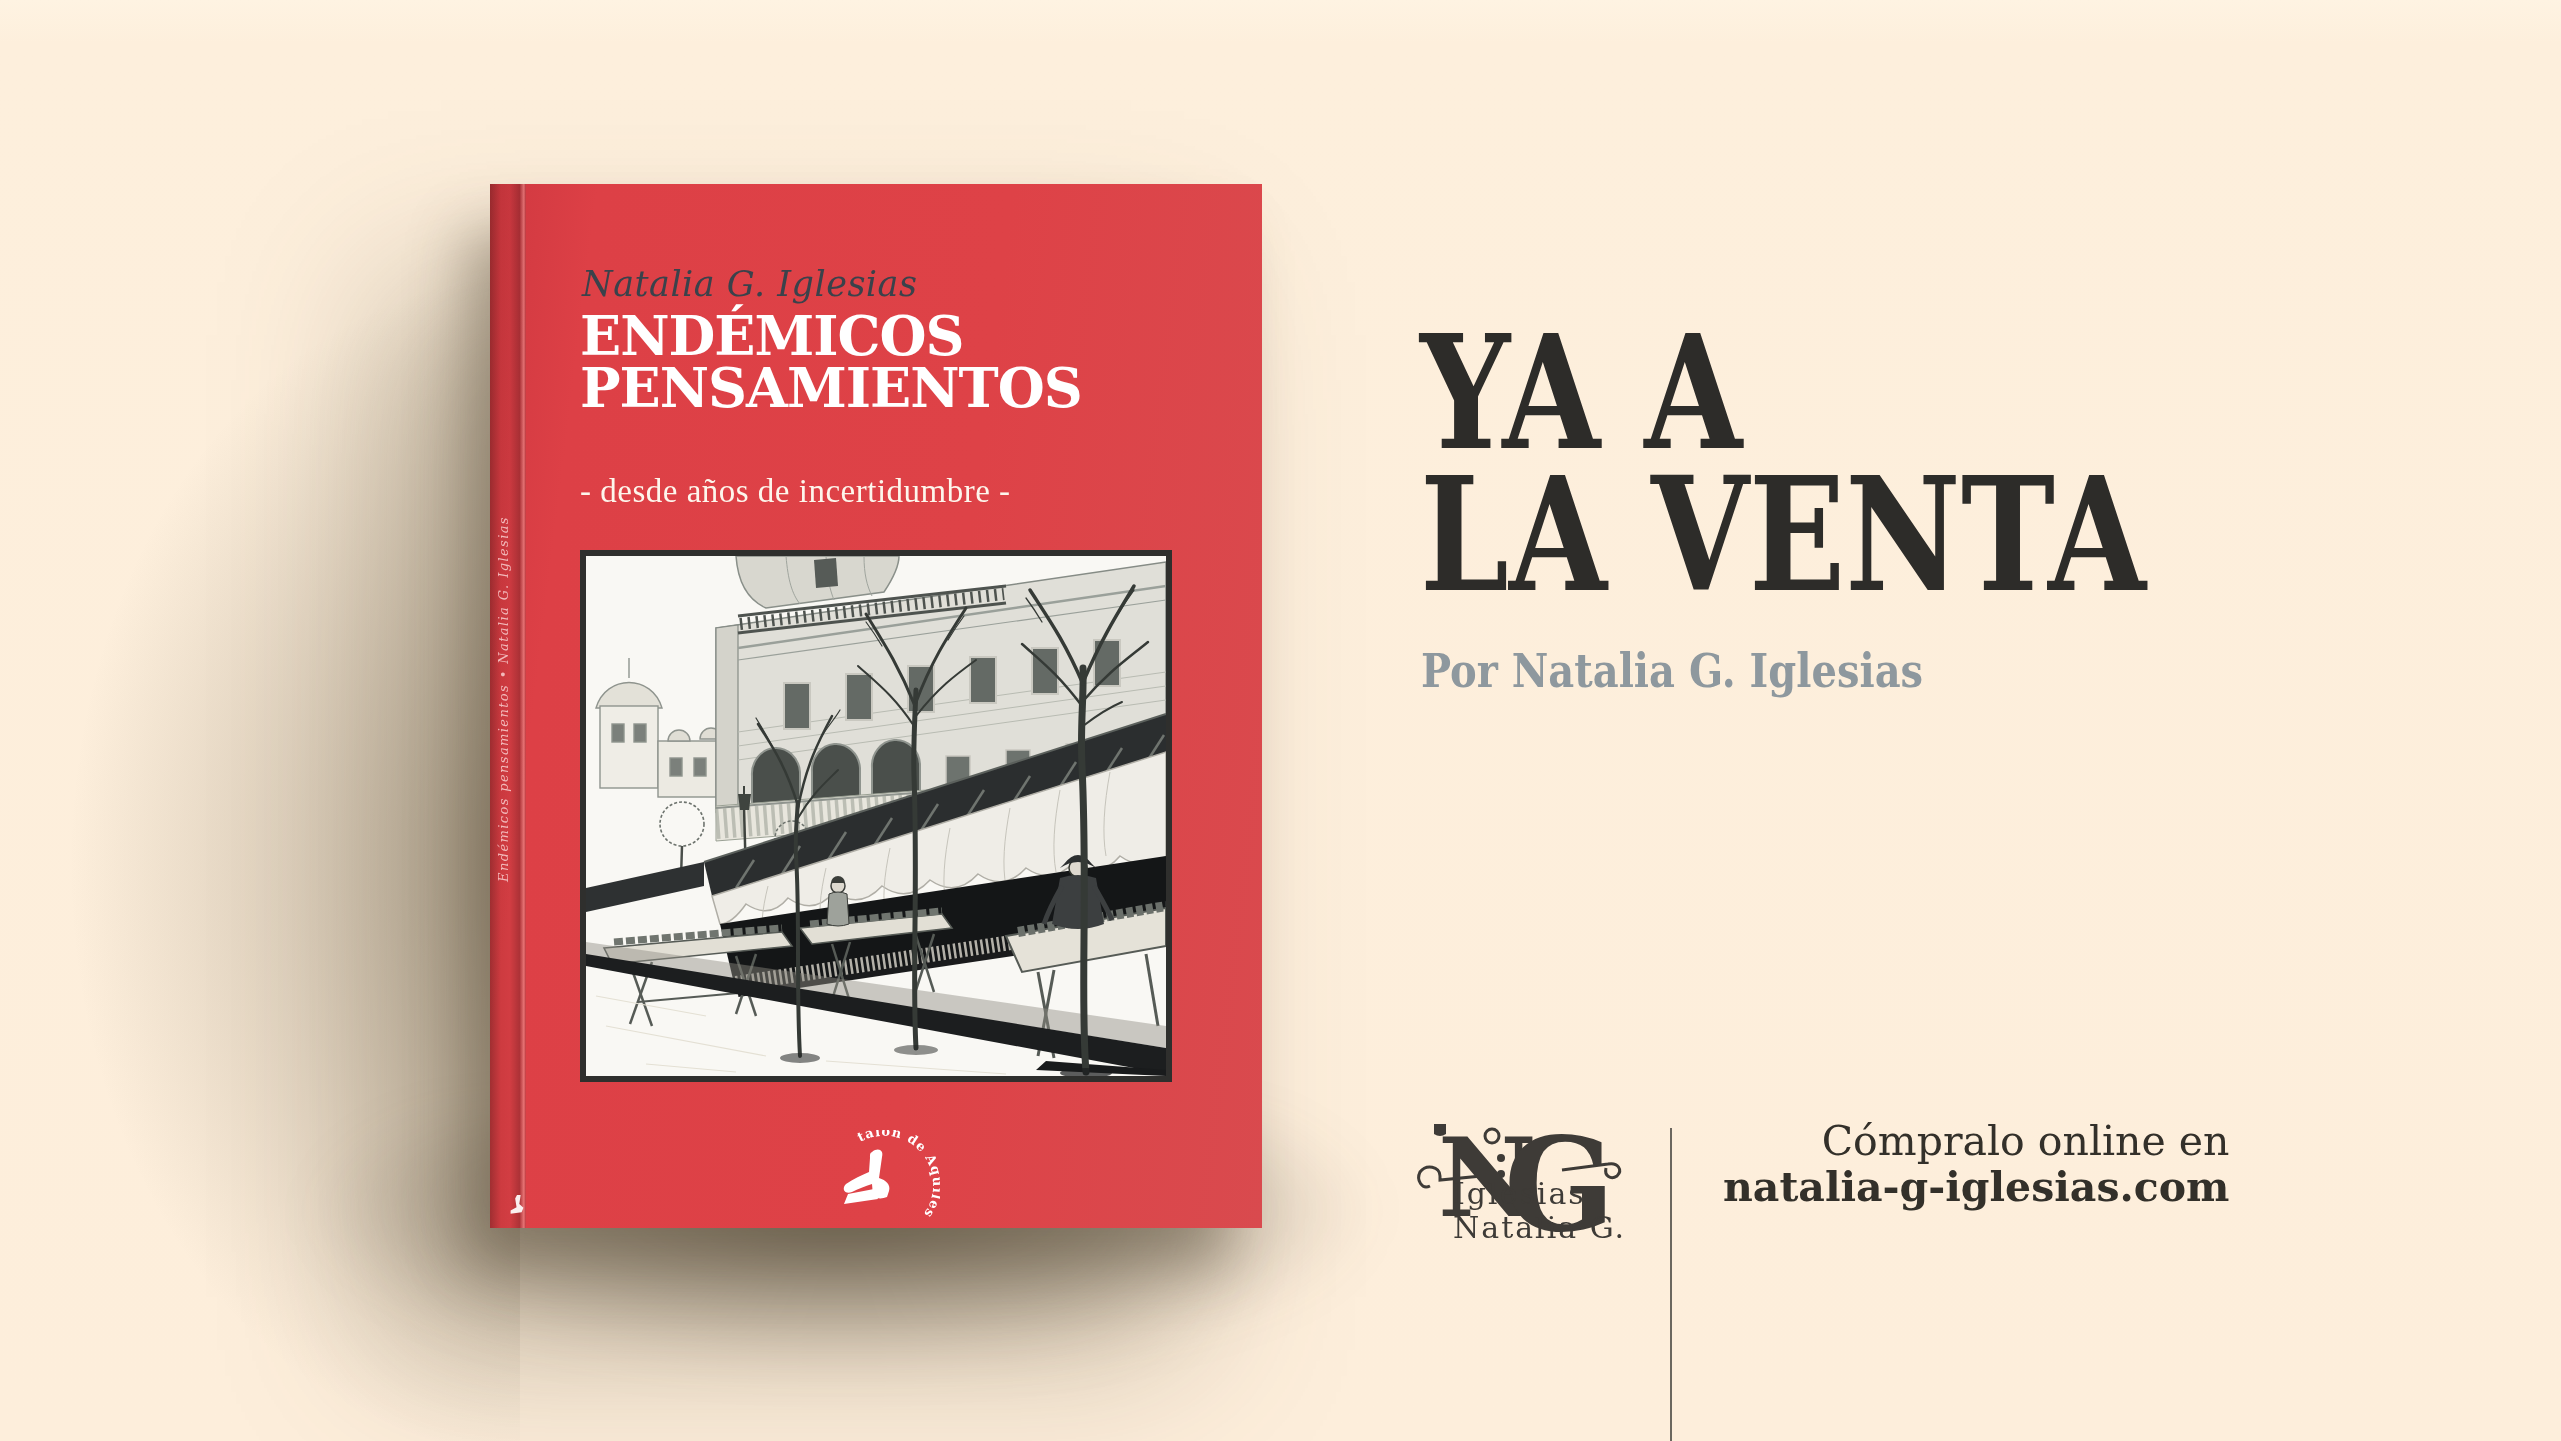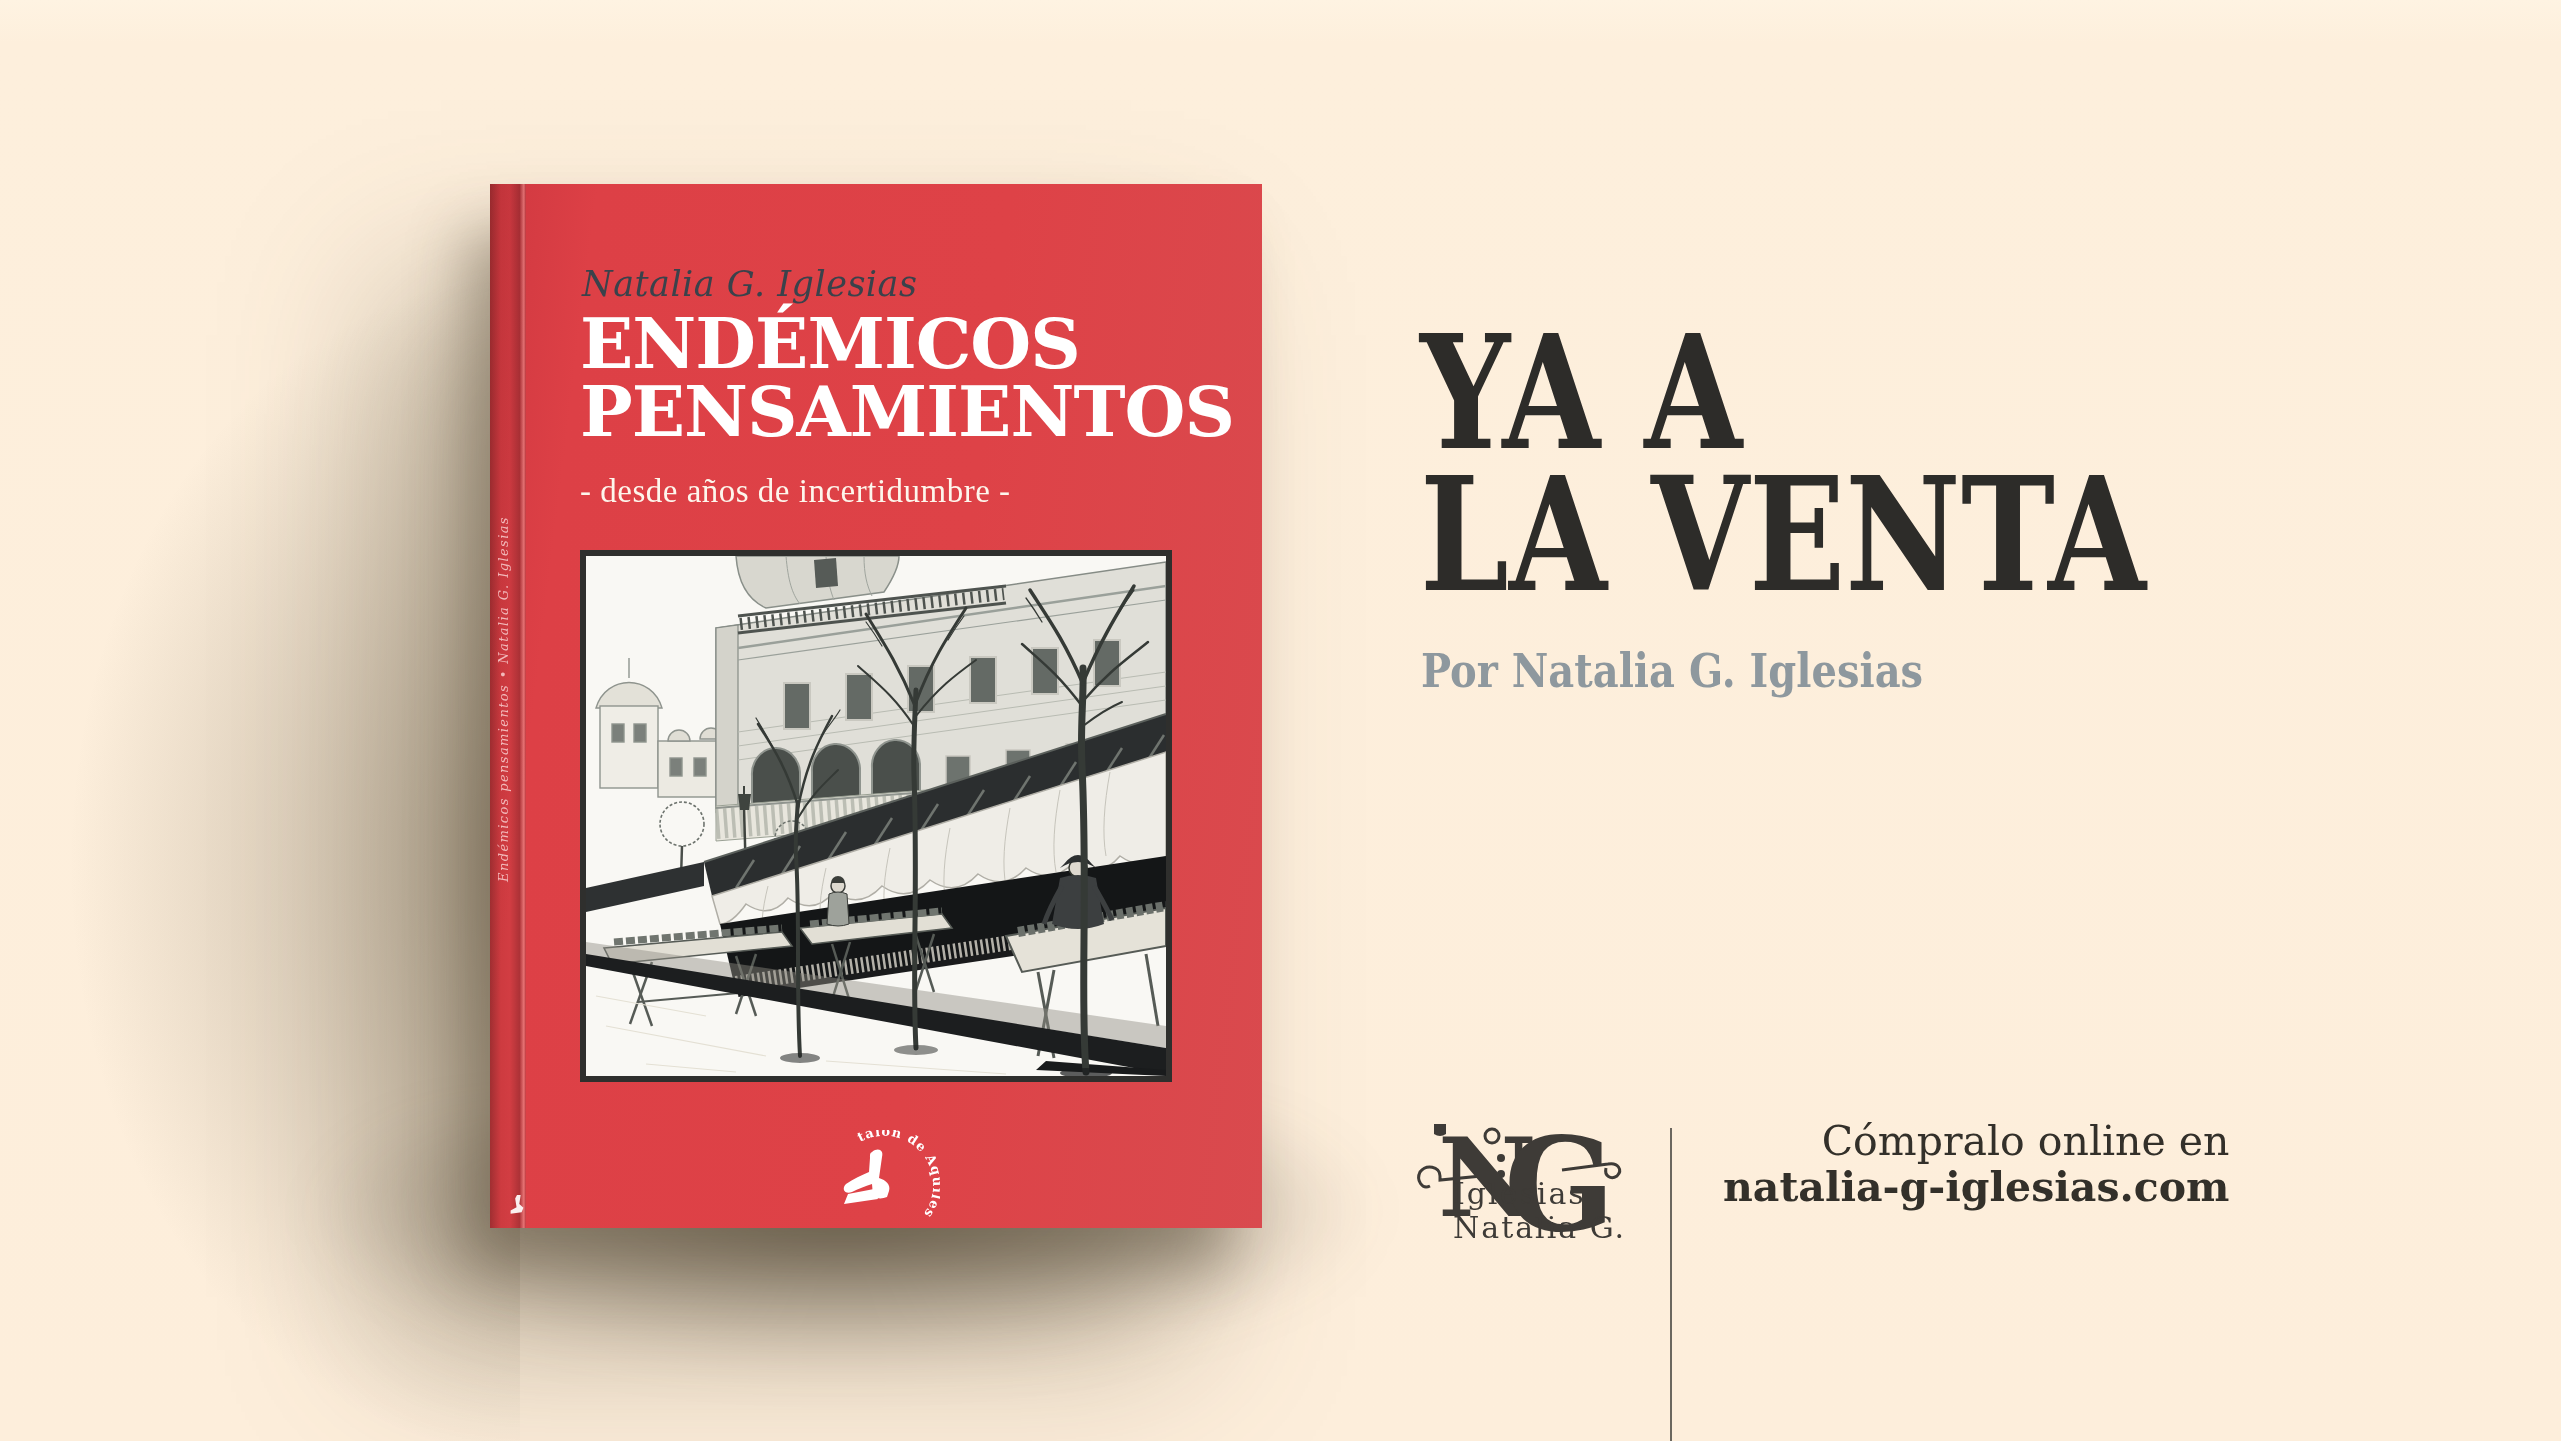--- a/index.html
+++ b/index.html
@@ -18,21 +18,21 @@
     box-shadow:-28px 42px 55px -6px rgba(80,68,50,.42),-90px 110px 150px 12px rgba(96,85,64,.35);}
   .spine-overlay{position:absolute;left:0;top:0;bottom:0;width:36px;pointer-events:none;
     background:linear-gradient(90deg,rgba(60,18,16,.38) 0%,rgba(110,26,26,.14) 30%,rgba(0,0,0,.05) 55%,rgba(0,0,0,.22) 82%,rgba(255,236,226,.30) 94%,rgba(0,0,0,.14) 100%);}
   .spine-text{position:absolute;left:6px;top:398px;height:300px;width:24px;
     writing-mode:vertical-rl;transform:rotate(180deg);white-space:nowrap;
     font-size:13px;letter-spacing:1.4px;color:#f2b9ba;font-style:italic;}
   .spine-glyph{position:absolute;left:16px;top:1008px;width:22px;height:26px;}
   .cover-author{position:absolute;left:92px;top:52px;font-style:italic;font-weight:500;
     font-size:35px;color:#3a424b;letter-spacing:.5px;margin-top:28px;}
   .cover-title{position:absolute;left:90px;top:126px;font-weight:700;color:#ffffff;
-    font-size:70px;line-height:.97;letter-spacing:-1px;white-space:nowrap;}
+    font-size:54px;line-height:.97;letter-spacing:-1px;white-space:nowrap;}
   .cover-subtitle{position:absolute;left:90px;top:289px;font-size:33px;color:#fdf6ec;letter-spacing:.5px;font-family:Liberation Serif, serif;}
   .cover-art{position:absolute;left:90px;top:366px;width:592px;height:532px;
     border:6px solid #2f2f2d;box-sizing:border-box;background:#f9f8f4;}
   .cover-art svg{display:block;width:580px;height:520px;}
   .pub-logo{position:absolute;left:330px;top:946px;width:120px;height:115px;}
   
   .headline{position:absolute;left:1420px;top:322px;color:#2d2c29;font-weight:700;
     font-size:158px;line-height:.9;transform:scaleX(.8);transform-origin:left top;white-space:nowrap;}
   .byline{position:absolute;left:1421px;top:644px;color:#8e989e;font-weight:700;
     font-size:46px;transform:scaleX(.87);transform-origin:left top;white-space:nowrap;}

